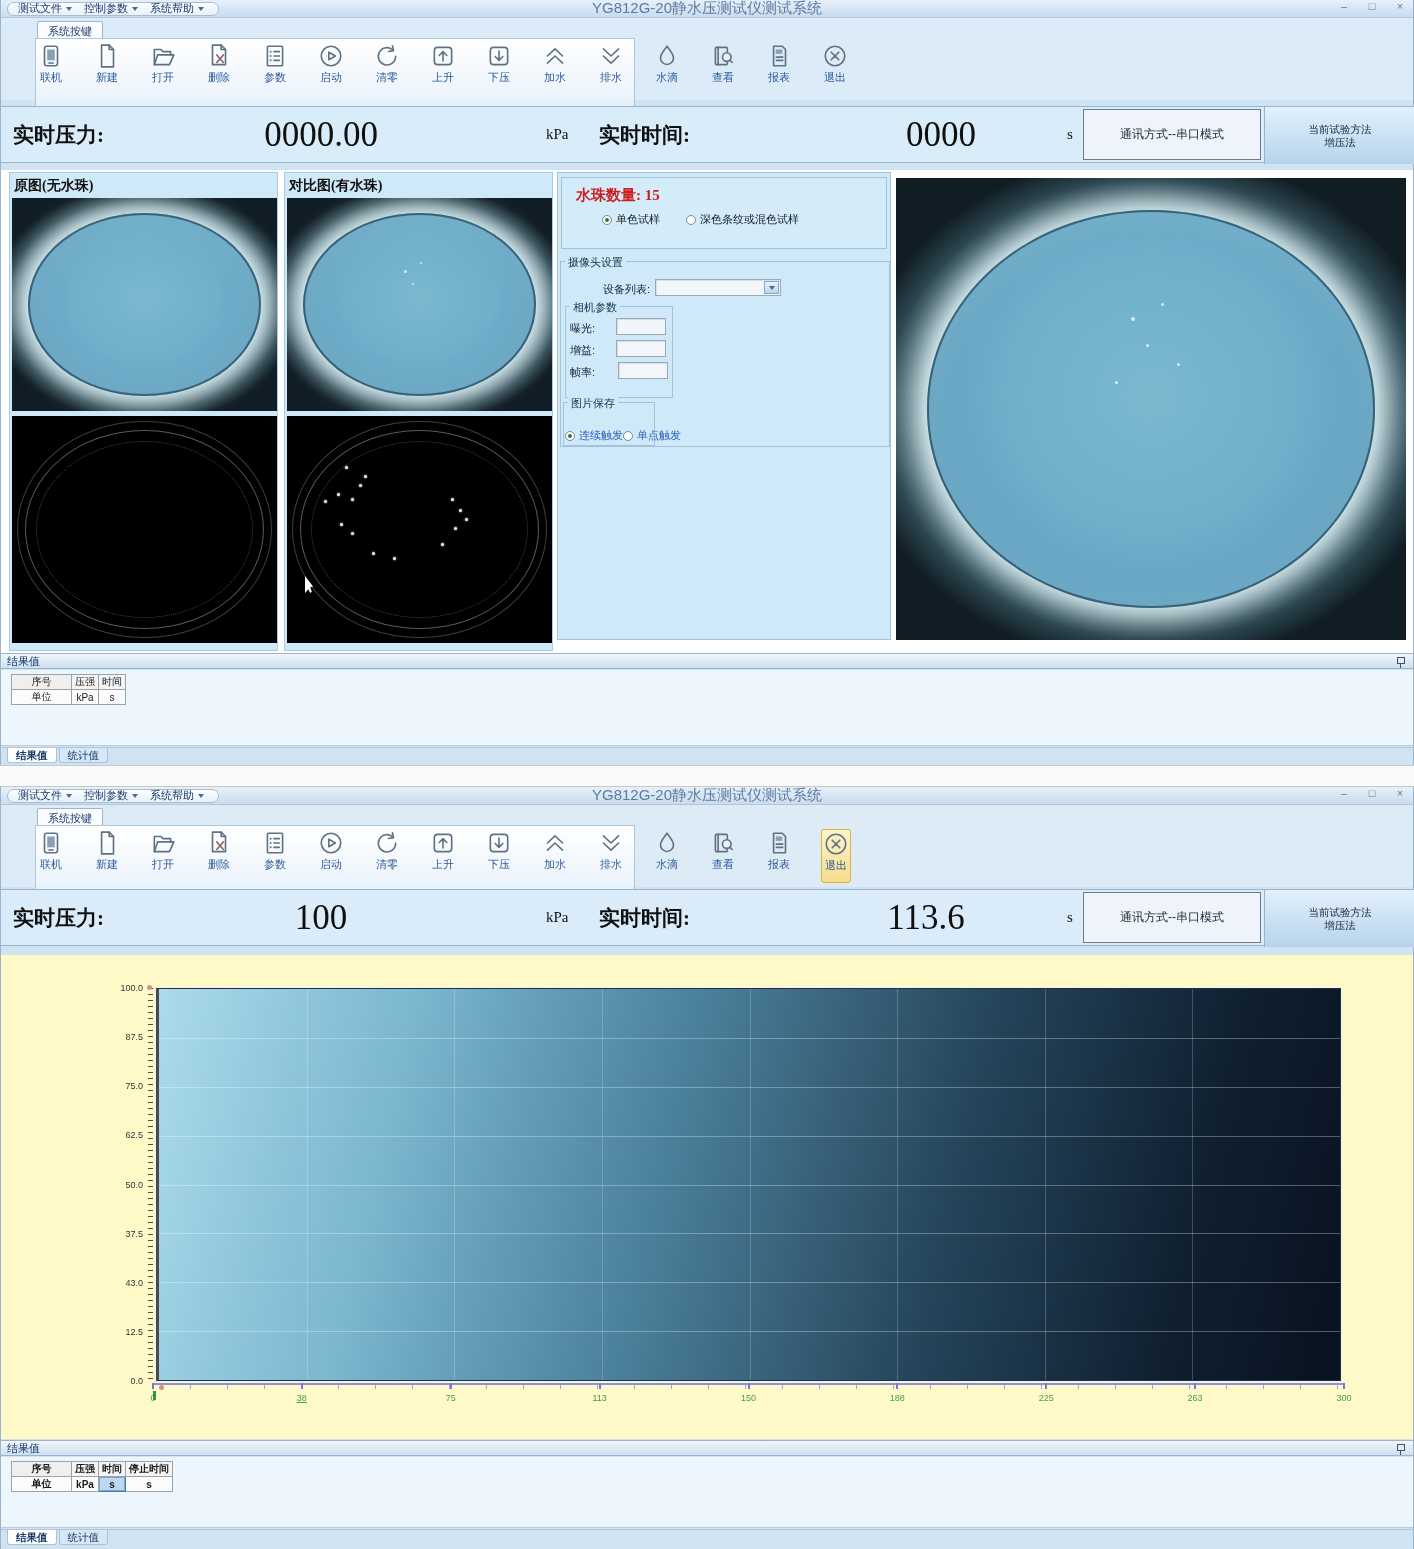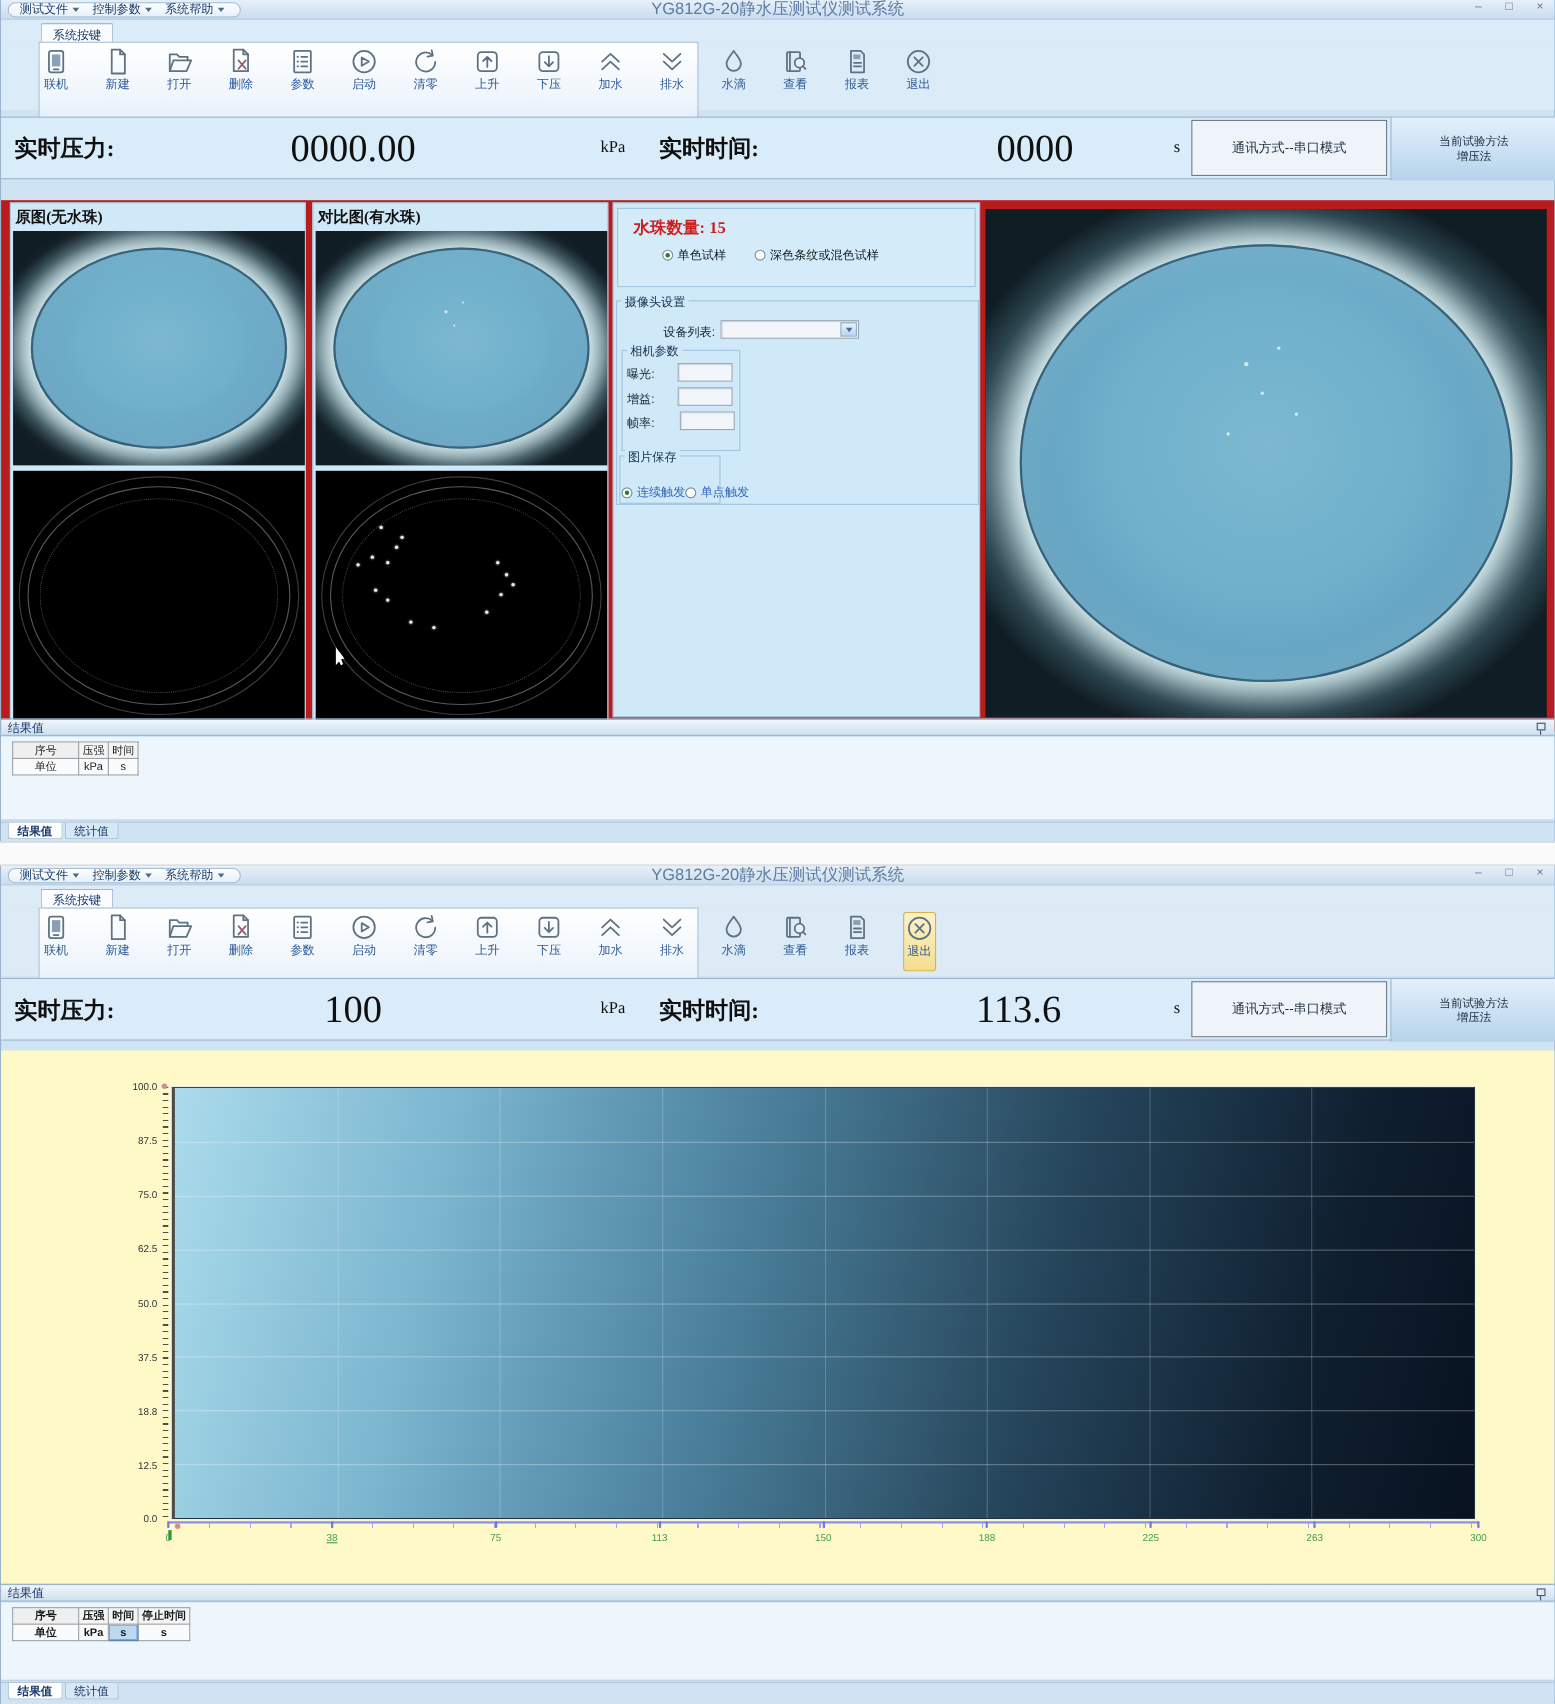--- a/index.html
+++ b/index.html
@@ -26,21 +26,21 @@
   .tbtn .tlabel{font-size:11px;color:#2a5a9a;line-height:12px;white-space:nowrap;}
   .tbtn.exit-active{background:linear-gradient(#fdf3c8,#f6dd8a);border:1px solid #dcb23c;}
   
   .status-row{position:absolute;left:0;width:100%;height:57px;background:#d9ecfa;border-top:1px solid #9ab4cc;border-bottom:1px solid #9ab4cc;}
   .sr-label{position:absolute;top:0;height:100%;display:flex;align-items:center;font-family:"Liberation Serif","DejaVu Serif",serif;font-weight:bold;font-size:21px;color:#101010;}
   .sr-value{position:absolute;top:0;height:100%;display:flex;align-items:center;justify-content:center;font-family:"Liberation Serif","DejaVu Serif",serif;font-size:35px;color:#101010;}
   .sr-unit{position:absolute;top:0;height:100%;display:flex;align-items:center;font-family:"Liberation Serif","DejaVu Serif",serif;font-size:15px;color:#101010;}
   .comm-box{position:absolute;left:1082px;top:2px;width:178px;height:51px;background:#eef4fa;border:1px solid #6e7b88;display:flex;align-items:center;justify-content:center;font-size:12px;color:#1a2a3a;}
   .method-btn{position:absolute;left:1263px;top:0;width:151px;height:57px;background:linear-gradient(#e2f0fc,#b6d3ec);border-left:1px solid #9ab4cc;display:flex;flex-direction:column;align-items:center;justify-content:center;font-size:10.5px;color:#16283c;line-height:13px;}
   
-  .content1{position:absolute;left:0;top:182px;width:100%;height:483px;background:#b91c1c;}
+  .content1{position:absolute;left:0;top:170px;width:100%;height:483px;background:#ffffff;}
   .img-col{position:absolute;top:2px;height:479px;border:1px solid #a8cce0;background:#cfe9f8;}
   .panel-caption{position:absolute;left:4px;top:4px;font-family:"Liberation Serif","DejaVu Serif",serif;font-weight:bold;font-size:14px;color:#101010;}
   .dish{position:absolute;background:#0c1418;overflow:hidden;}
   .dish .glow{position:absolute;inset:0;background:radial-gradient(ellipse 61% 58% at 50% 50%,#eafcff 52%,#ffffff 60%,#cfe3e8 66%,#7b98a2 75%,#2c4650 86%,#111d24 96%);}
   .dish .fabric{position:absolute;left:6%;top:7%;width:88%;height:86%;border-radius:50%;background:radial-gradient(ellipse at 50% 46%,#7cb8d0 0%,#6fb0cb 45%,#64a4c2 68%,#528eae 88%,#3d7495 100%);border:2px solid rgba(18,48,66,.55);box-shadow:0 0 26px 8px rgba(238,255,255,.8),inset 0 0 40px rgba(255,255,255,.15);}
   .speck{position:absolute;border-radius:50%;background:rgba(235,248,252,.8);}
   .edgeimg{position:absolute;background:#000;overflow:hidden;}
   .edgeimg .ring{position:absolute;border-radius:50%;}
   .r1{left:2%;top:2%;width:96%;height:96%;border:1px solid #3e3e3e;}
   .r2{left:5%;top:6%;width:90%;height:88%;border:1px solid #585858;}
@@ -632,21 +632,21 @@
     </div>
 
     <div class="chart-zone">
       <div id="ylabels">
           <div class="ytick" style="top: calc(0% - 5px);">100.0</div>
           <div class="ytick" style="top: calc(12.5% - 5px);">87.5</div>
           <div class="ytick" style="top: calc(25% - 5px);">75.0</div>
           <div class="ytick" style="top: calc(37.5% - 5px);">62.5</div>
           <div class="ytick" style="top: calc(50% - 5px);">50.0</div>
           <div class="ytick" style="top: calc(62.5% - 5px);">37.5</div>
-          <div class="ytick" style="top: calc(75% - 5px);">18.8</div>
+          <div class="ytick" style="top: calc(75% - 5px);">43.0</div>
           <div class="ytick" style="top: calc(87.5% - 5px);">12.5</div>
           <div class="ytick" style="top: calc(100% - 5px);">0.0</div>
         </div>
       <div id="yaxisticks"></div>
       <div id="plot">
           <div class="hgrid" style="top: 12.5%;"></div>
           <div class="hgrid" style="top: 25%;"></div>
           <div class="hgrid" style="top: 37.5%;"></div>
           <div class="hgrid" style="top: 50%;"></div>
           <div class="hgrid" style="top: 62.5%;"></div>

